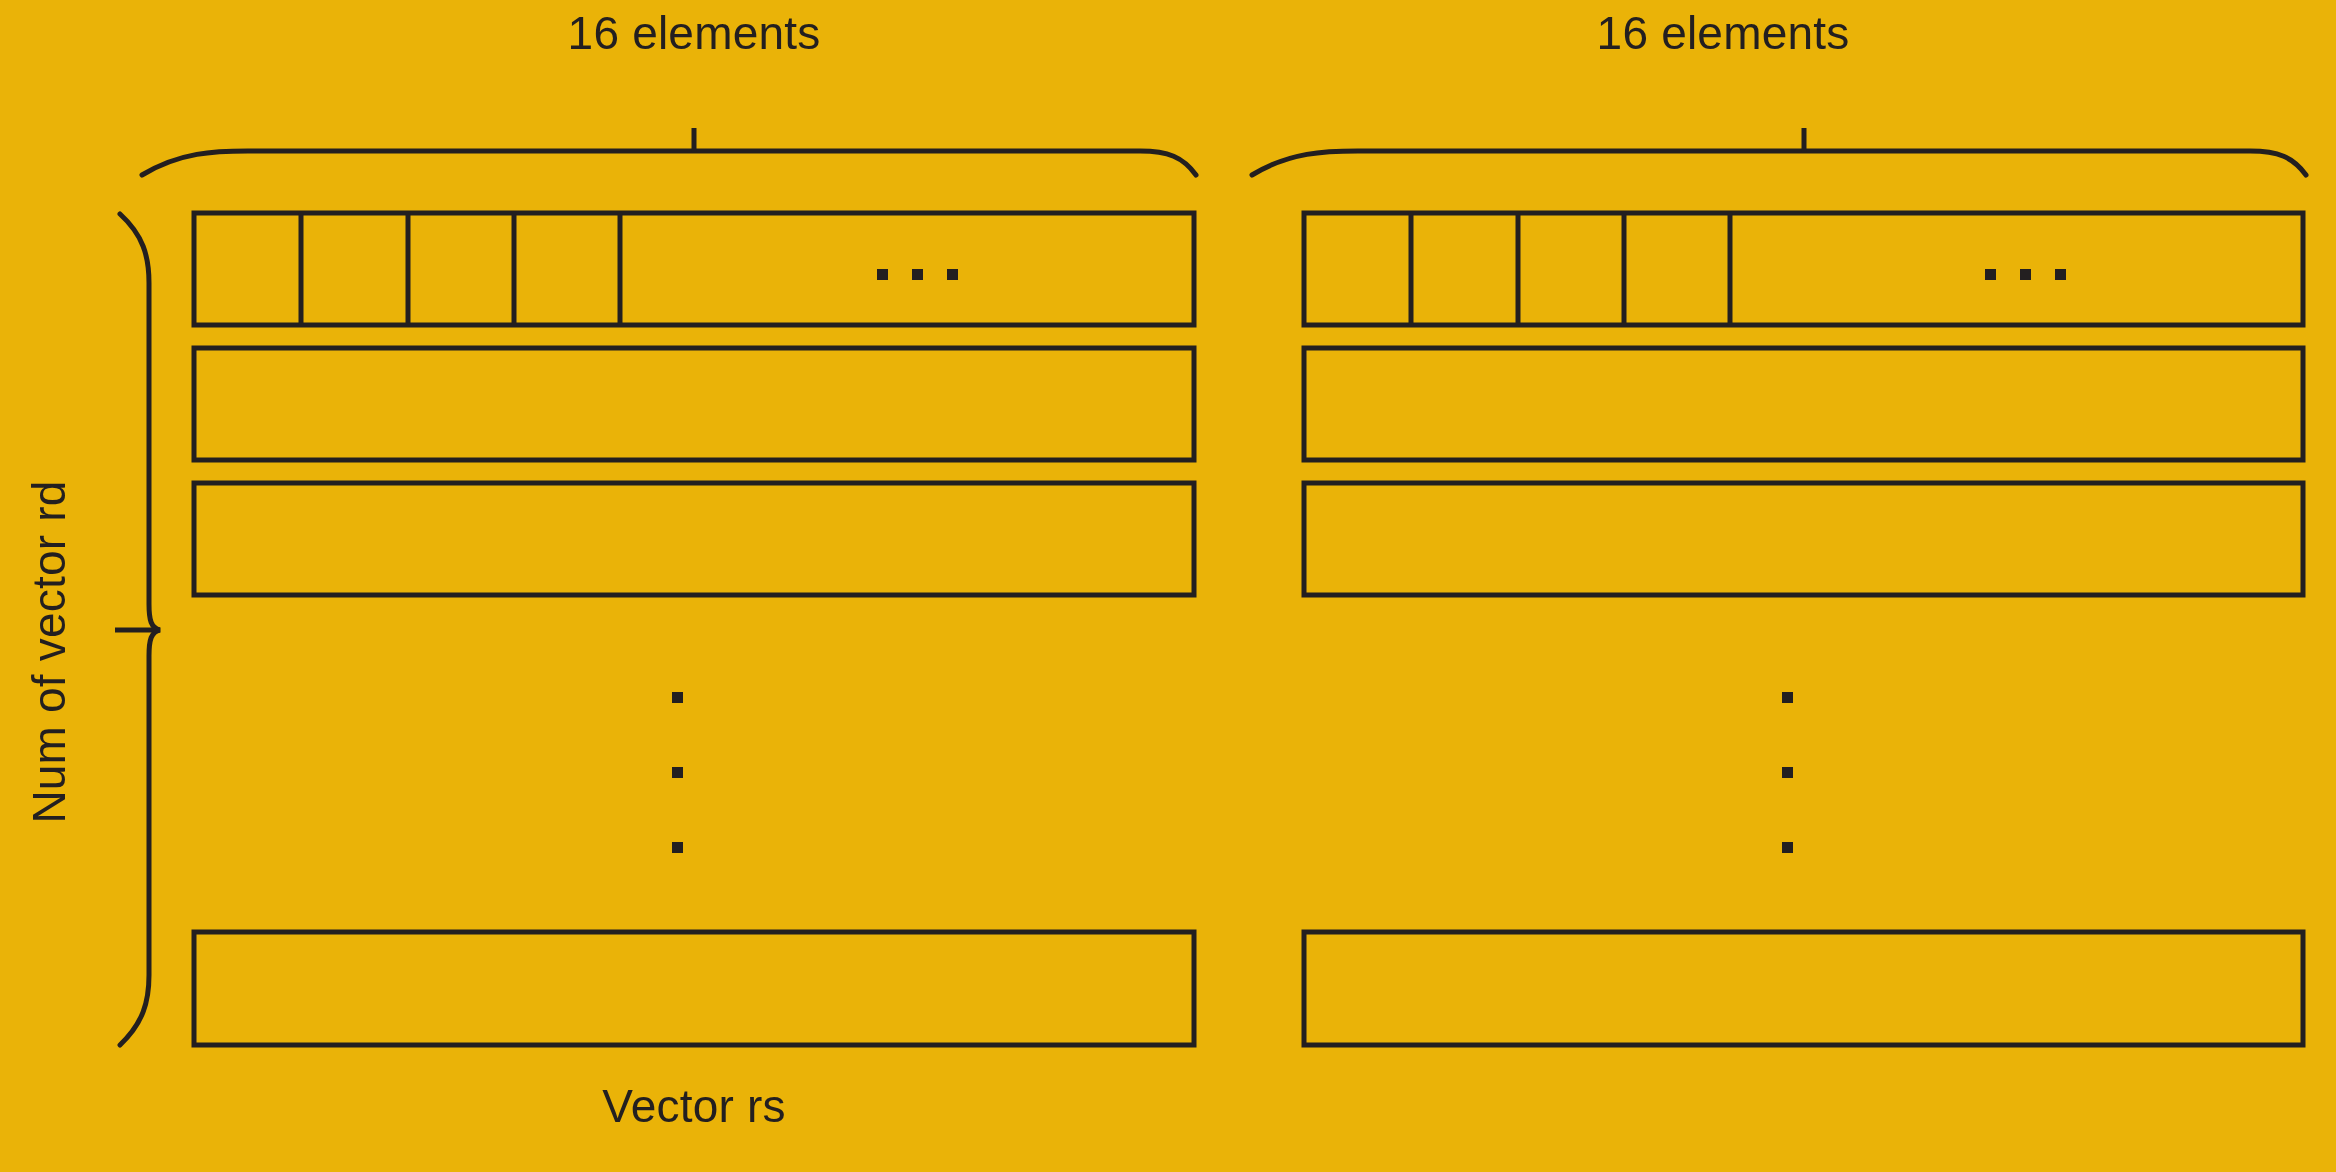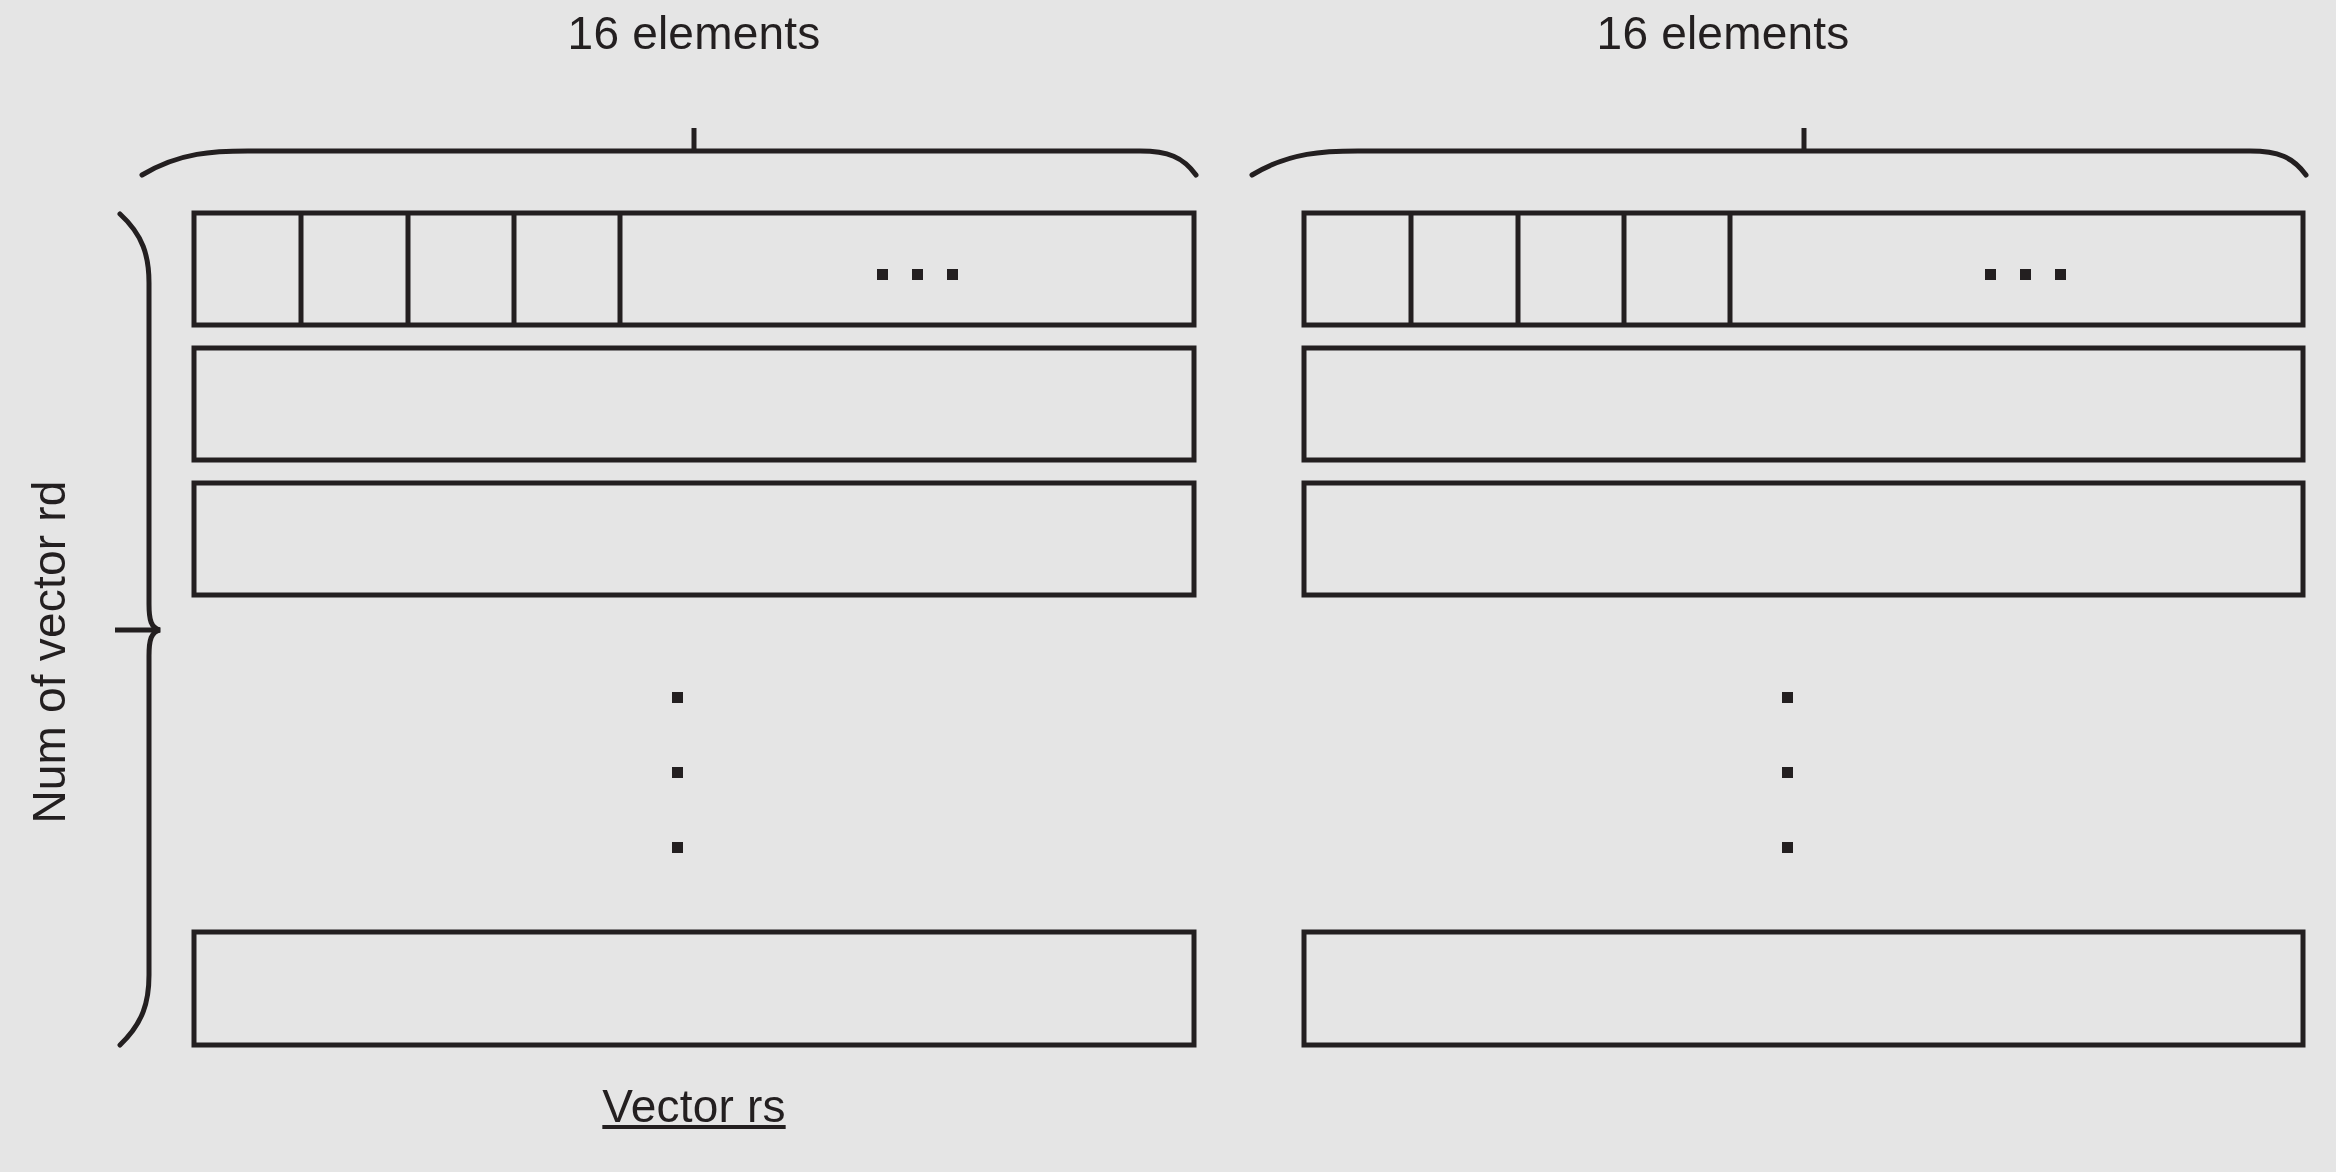--- a/index.html
+++ b/index.html
@@ -8,41 +8,41 @@
     background: #ffffff;
   }
   body {
     font-family: "Liberation Sans", sans-serif;
     color: #231f20;
   }
   #canvas {
     position: relative;
     width: 2336px;
     height: 1172px;
-    background: #e5e5e5;
+    background: #eab308;
     overflow: hidden;
   }
   .diagram-svg {
     position: absolute;
     top: 0;
     left: 0;
     width: 2336px;
     height: 1172px;
   }
   .lbl {
     position: absolute;
     font-size: 46px;
     line-height: 1;
     color: #231f20;
     white-space: nowrap;
     letter-spacing: 0.2px;
   }
   .lbl-top-left  { left: 0; top: 10px; width: 1388px; text-align: center; }
   .lbl-top-right { left: 1110px; top: 10px; width: 1226px; text-align: center; }
-  .lbl-bot-left  { left: 0; top: 1083px; width: 1388px; text-align: center; text-decoration: underline; }
+  .lbl-bot-left  { left: 0; top: 1083px; width: 1388px; text-align: center; }
   .lbl-bot-right { left: 1110px; top: 1083px; width: 1226px; text-align: center; }
   .lbl-side {
     left: -331px;
     top: 629px;
     width: 760px;
     text-align: center;
     transform: rotate(-90deg);
     transform-origin: 50% 50%;
   }
 </style>

